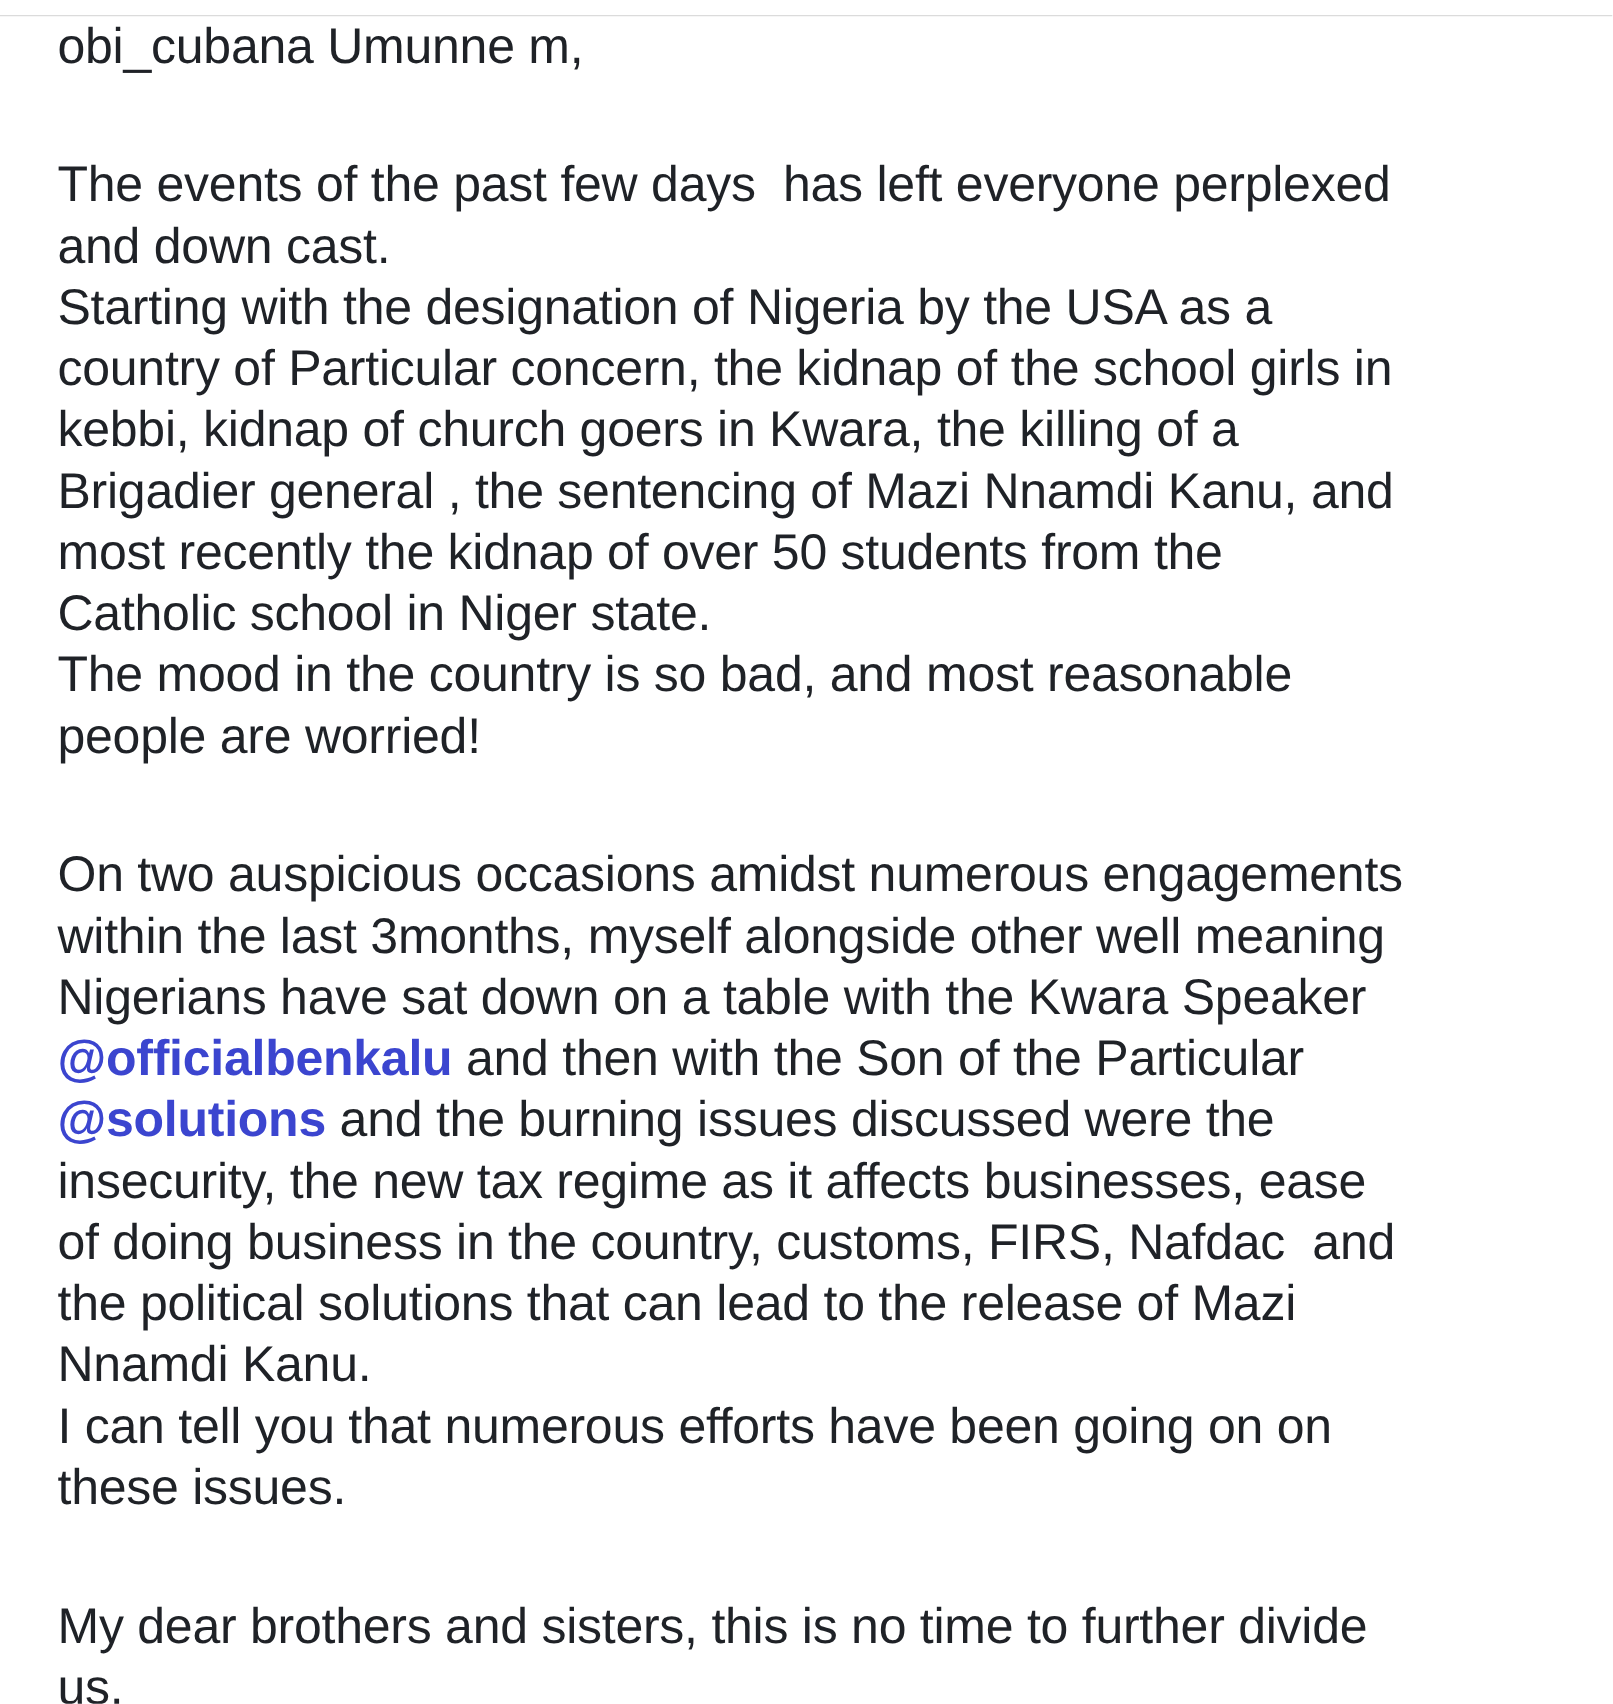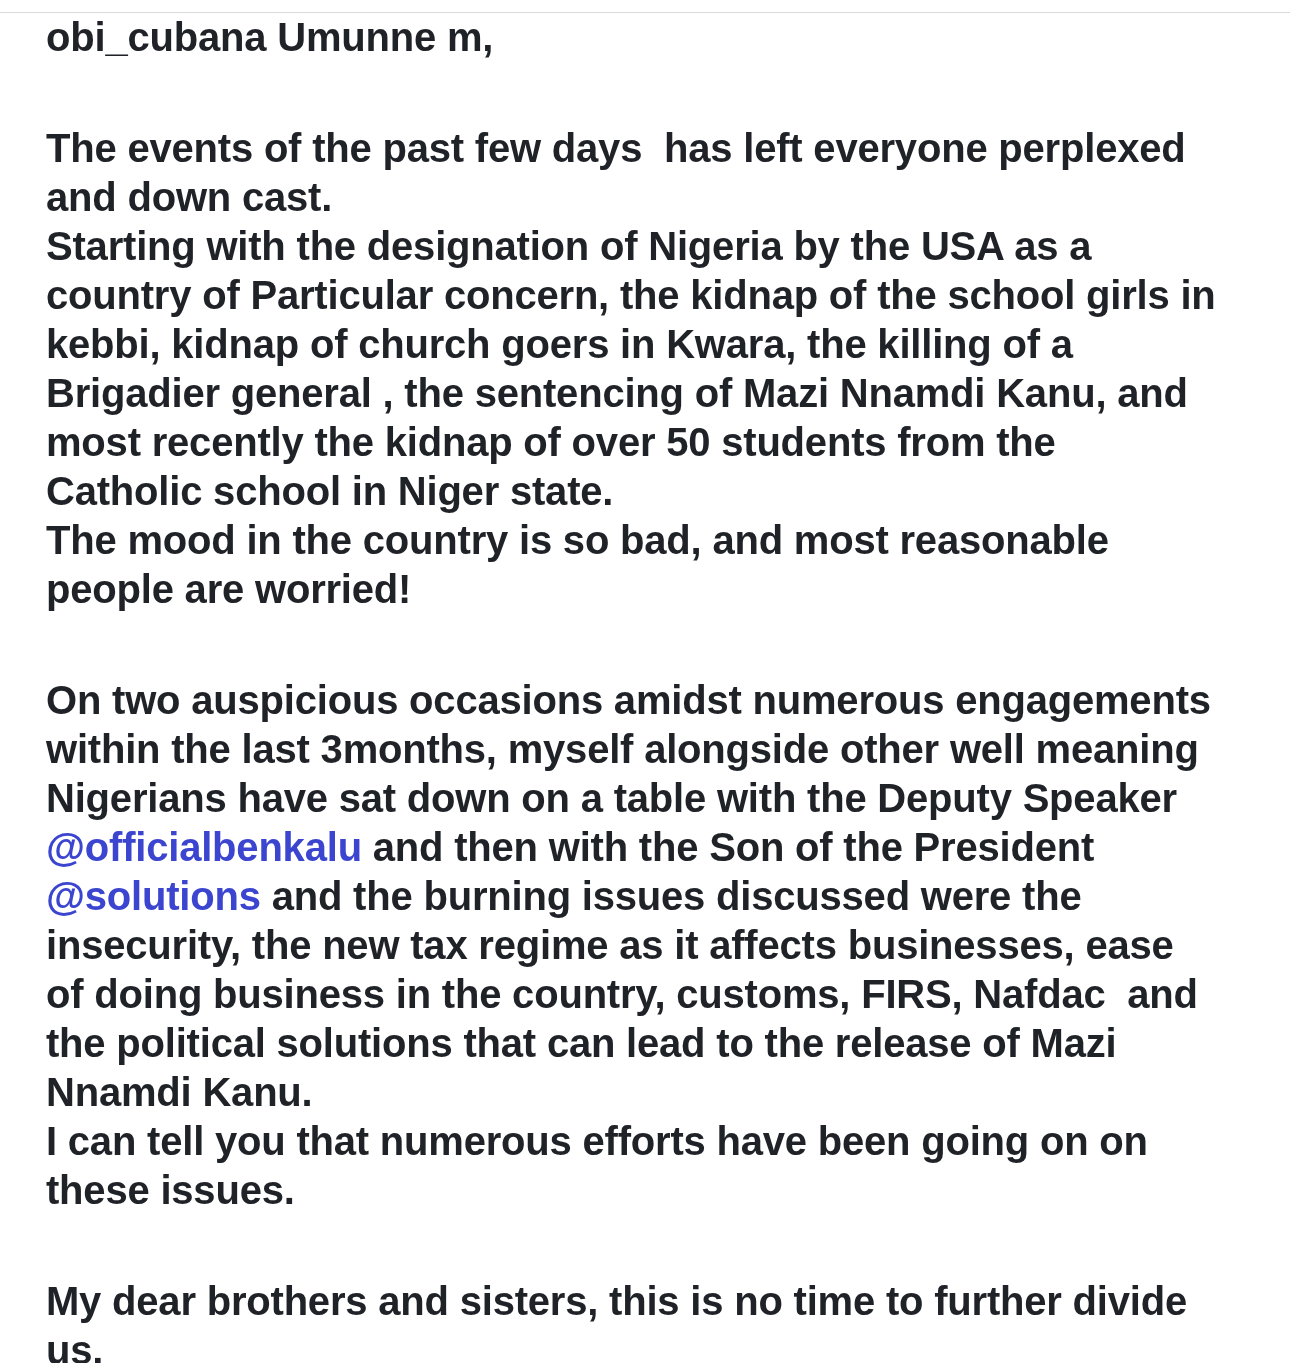--- a/index.html
+++ b/index.html
@@ -31,26 +31,26 @@
     letter-spacing: -0.2px;
     color: var(--text);
     white-space: pre-wrap;
     word-wrap: break-word;
   }
   .paragraph {
     margin: 0 0 62px 0;
   }
   .paragraph:last-child { margin-bottom: 0; }
   .seg-username {
-    font-weight: 700;
+    font-weight: 400;
     color: var(--text);
     cursor: pointer;
   }
   .seg-plain {
-    font-weight: 700;
+    font-weight: 400;
     color: var(--text);
   }
   .seg-mention {
     font-weight: 700;
     color: var(--mention);
     cursor: pointer;
   }
 </style>
 </head>
 <body>
@@ -60,22 +60,22 @@
 and down cast.
 Starting with the designation of Nigeria by the USA as a
 country of Particular concern, the kidnap of the school girls in
 kebbi, kidnap of church goers in Kwara, the killing of a
 Brigadier general , the sentencing of Mazi Nnamdi Kanu, and
 most recently the kidnap of over 50 students from the
 Catholic school in Niger state.
 The mood in the country is so bad, and most reasonable
 people are worried!</span></div><div class="paragraph"><span class="seg-plain">On two auspicious occasions amidst numerous engagements
 within the last 3months, myself alongside other well meaning
-Nigerians have sat down on a table with the Deputy Speaker
-</span><span class="seg-mention">@officialbenkalu</span><span class="seg-plain"> and then with the Son of the President
+Nigerians have sat down on a table with the Kwara Speaker
+</span><span class="seg-mention">@officialbenkalu</span><span class="seg-plain"> and then with the Son of the Particular
 </span><span class="seg-mention">@solutions</span><span class="seg-plain"> and the burning issues discussed were the
 insecurity, the new tax regime as it affects businesses, ease
 of doing business in the country, customs, FIRS, Nafdac  and
 the political solutions that can lead to the release of Mazi
 Nnamdi Kanu.
 I can tell you that numerous efforts have been going on on
 these issues.</span></div><div class="paragraph"><span class="seg-plain">My dear brothers and sisters, this is no time to further divide
 us.</span></div></div>
 
 </body></html>

